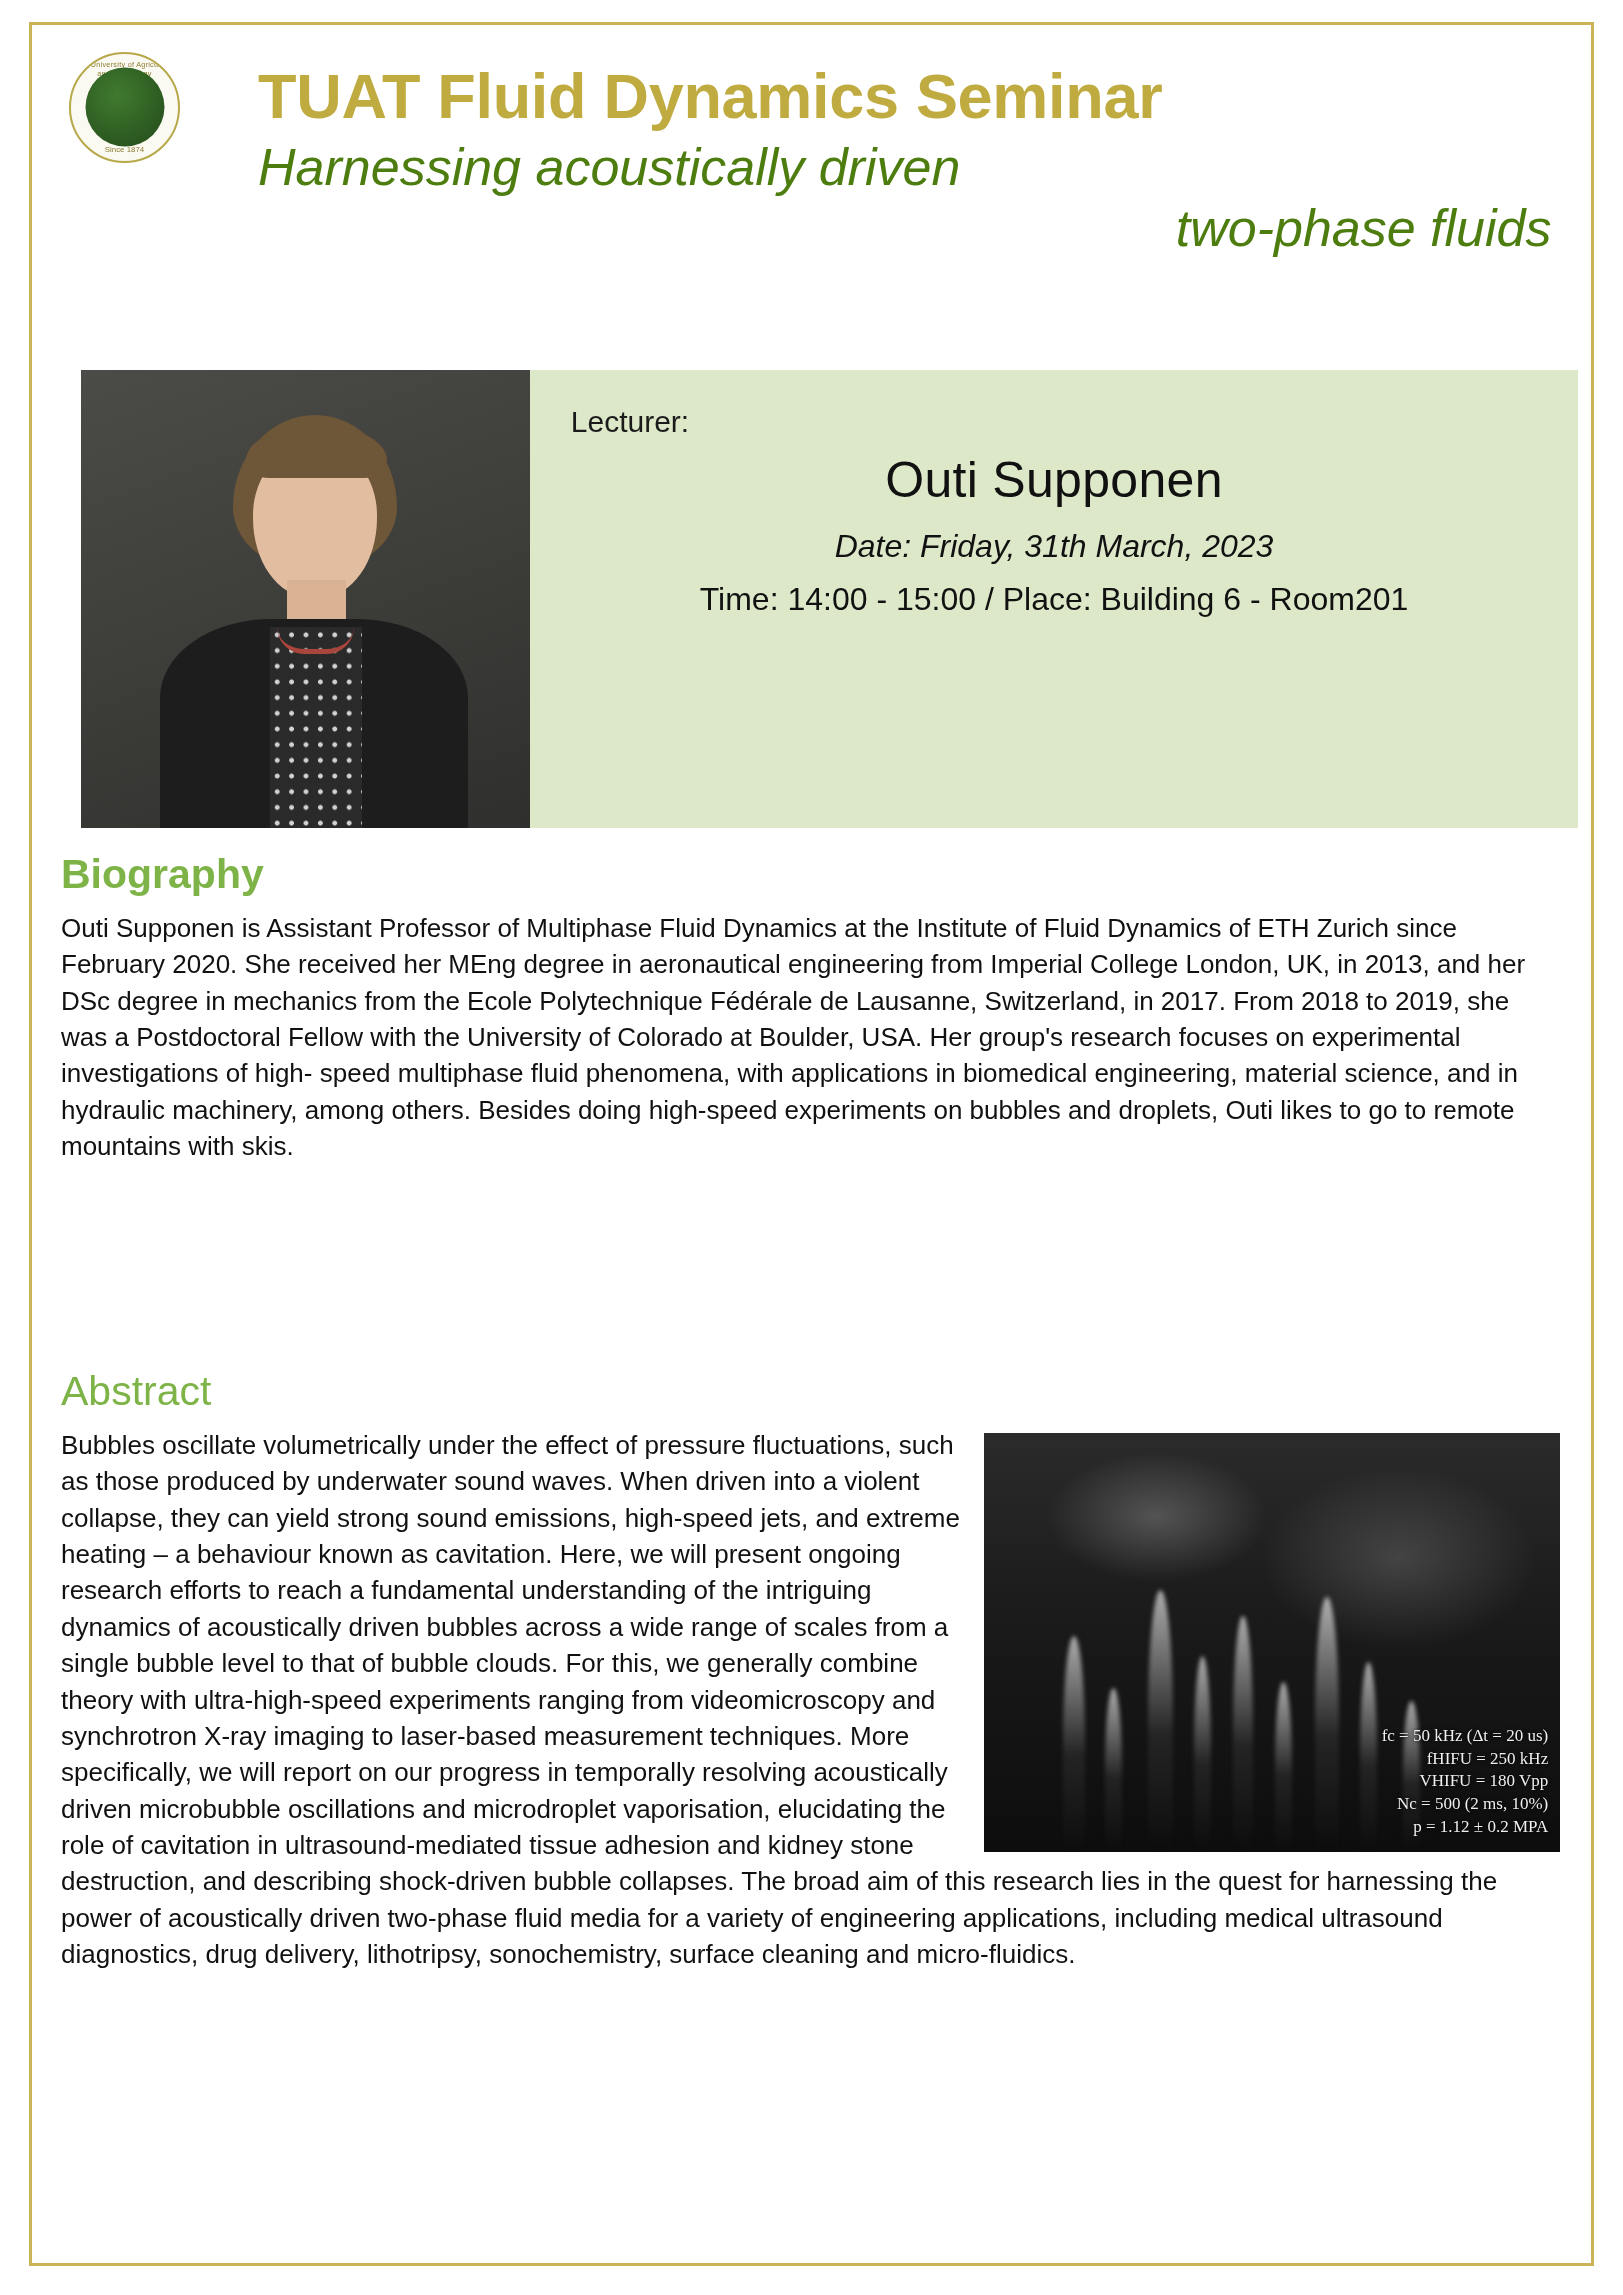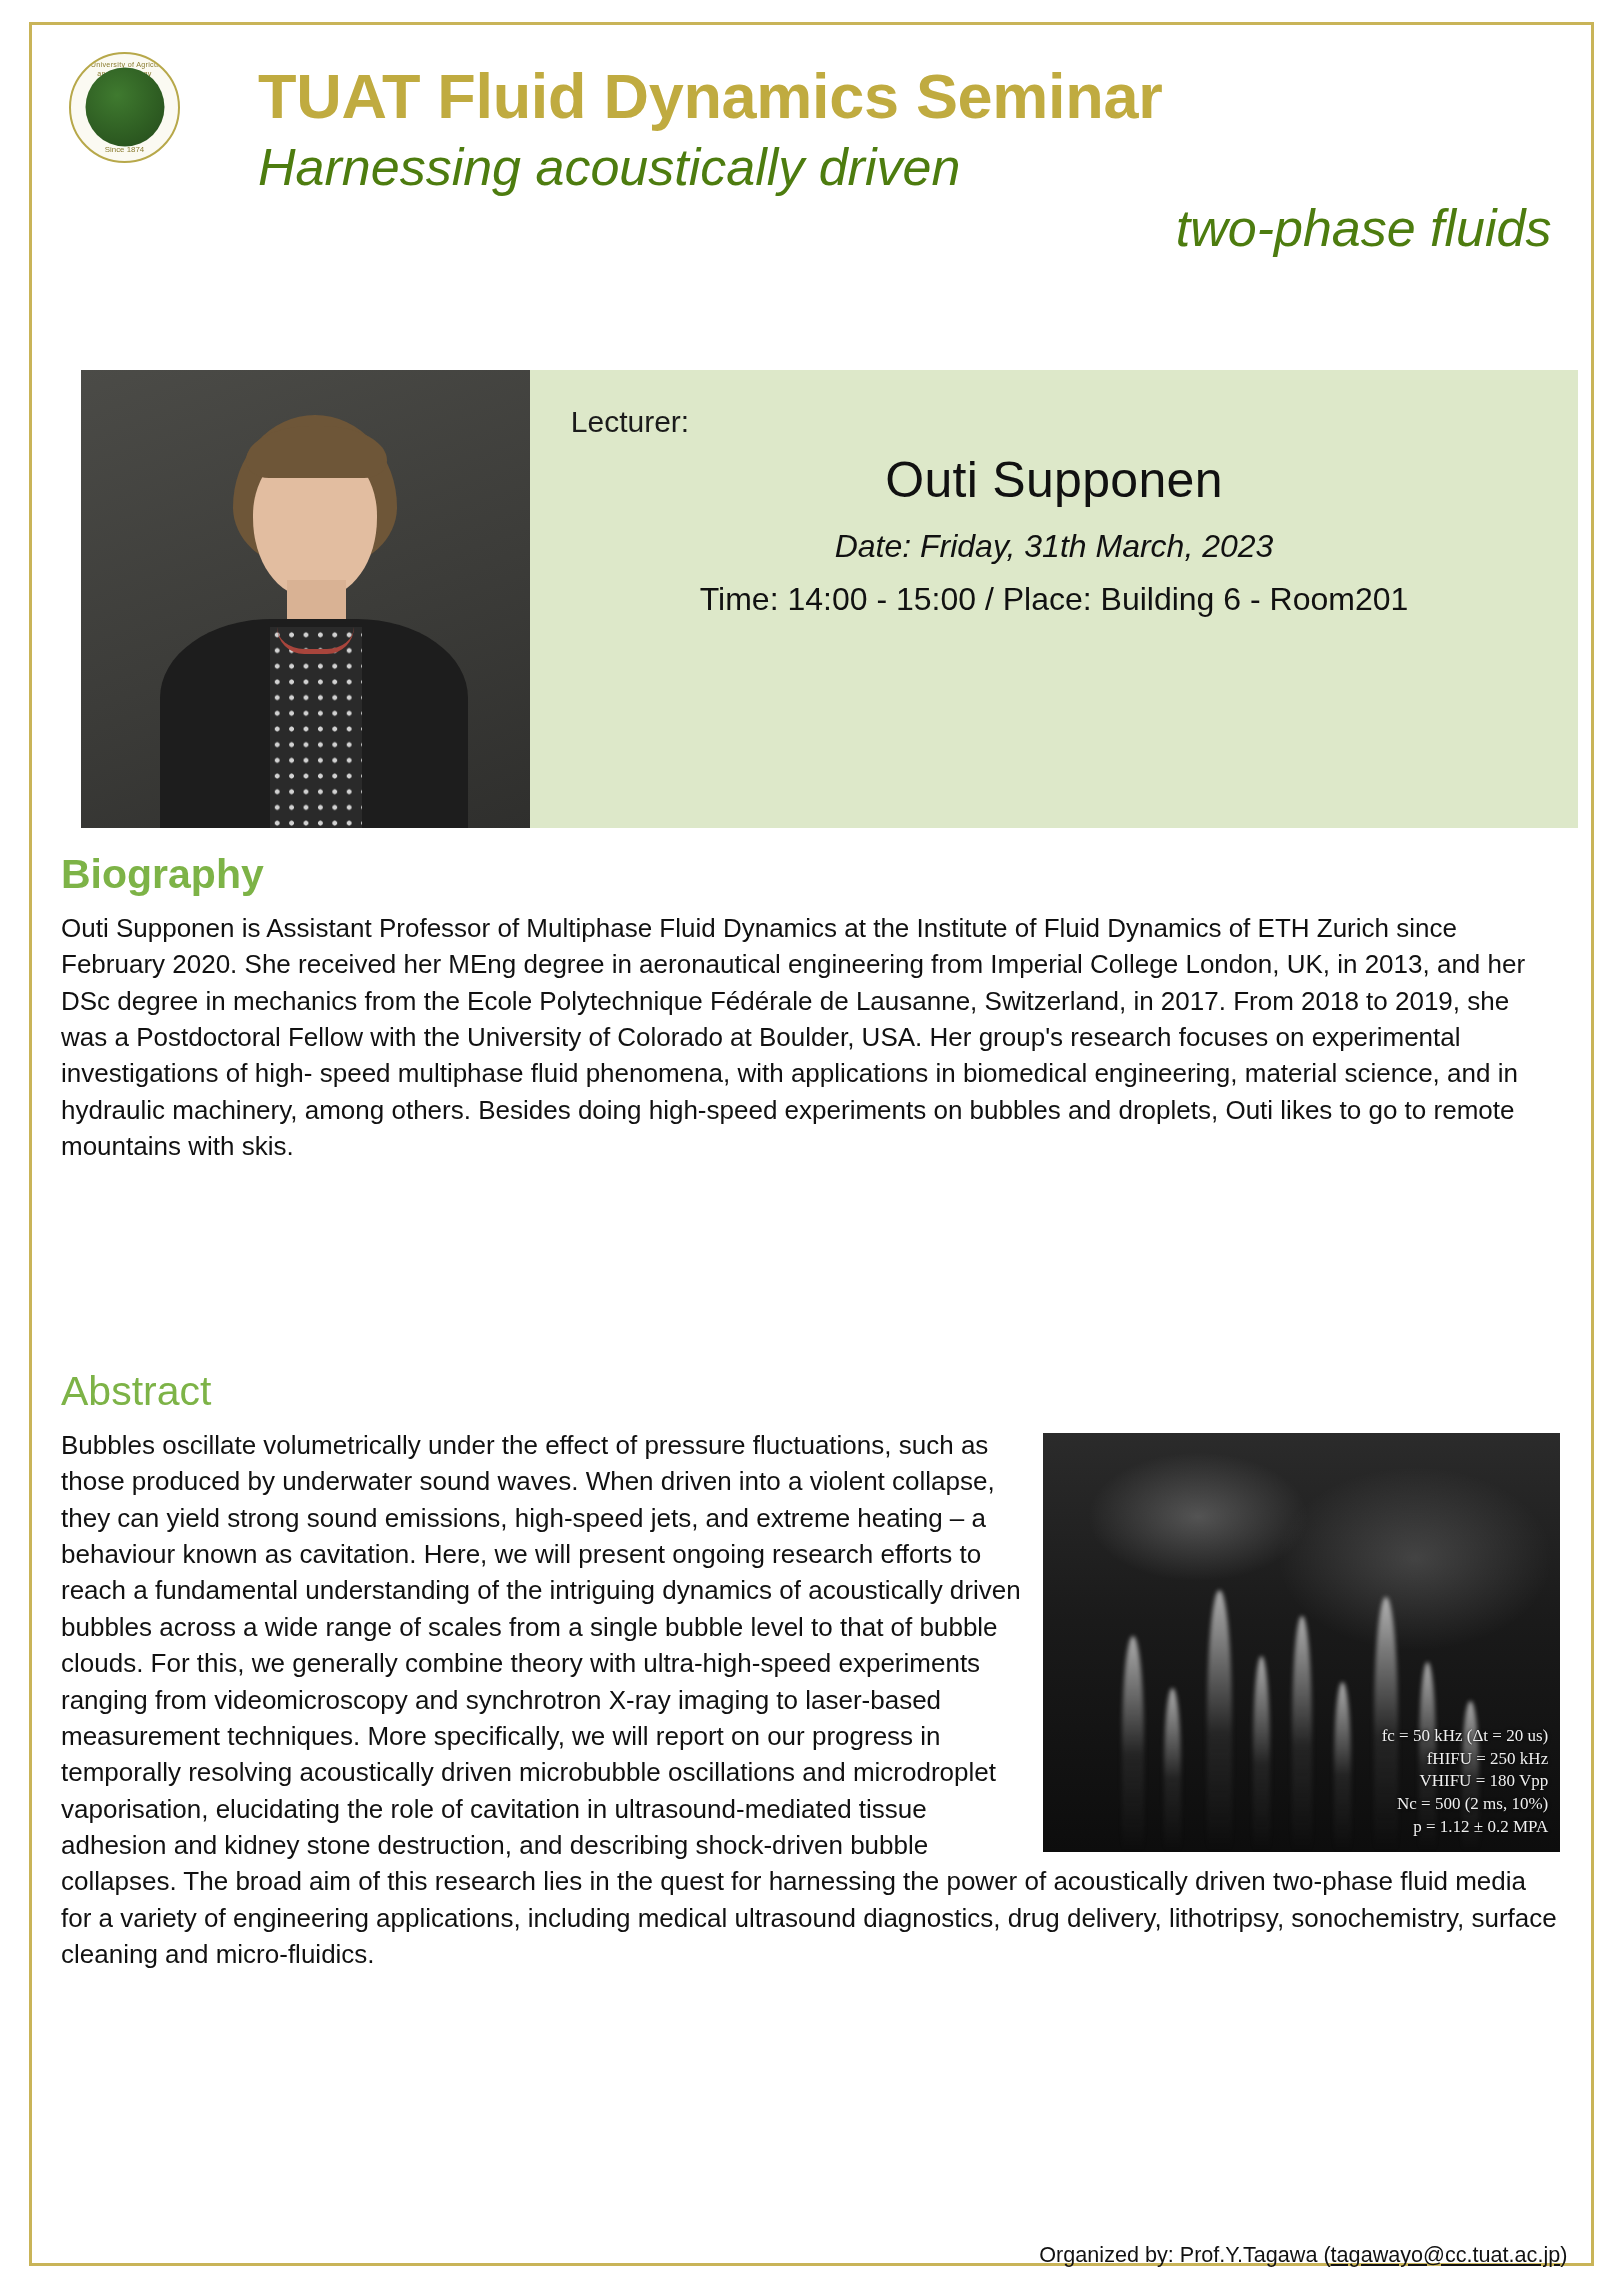--- a/index.html
+++ b/index.html
@@ -257,21 +257,21 @@
   #abstract {
     position: absolute;
     left: 61px;
     top: 1368px;
     width: 1499px;
   }
   #abstract .section-heading { margin: 0 0 11.8px 0; }
   .abstract-wrap { position: relative; }
   .fig {
     float: right;
-    width: 517px;
+    width: 576px;
     height: 419px;
     margin: 6.5px 0 6.5px 22px;
     background: #b91c1c;
     position: relative;
     overflow: hidden;
     shape-outside: margin-box;
   }
   .fig-bg {
     position: absolute;
     left: 0; top: 0; right: 0; bottom: 0;
@@ -380,18 +380,15 @@
           <div>fHIFU = 250 kHz</div>
           <div>VHIFU = 180 Vpp</div>
           <div>Nc = 500 (2 ms, 10%)</div>
           <div>p = 1.12 ± 0.2 MPA</div>
         </div>
       </div>
       <div class="abstract-body">Bubbles oscillate volumetrically under the effect of pressure fluctuations, such as those produced by underwater sound waves. When driven into a violent collapse, they can yield strong sound emissions, high-speed jets, and extreme heating – a behaviour known as cavitation. Here, we will present ongoing research efforts to reach a fundamental understanding of the intriguing dynamics of acoustically driven bubbles across a wide range of scales from a single bubble level to that of bubble clouds. For this, we generally combine theory with ultra-high-speed experiments ranging from videomicroscopy and synchrotron X-ray imaging to laser-based measurement techniques. More specifically, we will report on our progress in temporally resolving acoustically driven microbubble oscillations and microdroplet vaporisation, elucidating the role of cavitation in ultrasound-mediated tissue adhesion and kidney stone destruction, and describing shock-driven bubble collapses. The broad aim of this research lies in the quest for harnessing the power of acoustically driven two-phase fluid media for a variety of engineering applications, including medical ultrasound diagnostics, drug delivery, lithotripsy, sonochemistry, surface cleaning and micro-fluidics.</div>
     </div>
   </div>
 
-  <div class="footer">
-    <span>Organized by: Prof.Y.Tagawa (</span><a href="#">tagawayo@cc.tuat.ac.jp</a><span>)</span>
-  </div>
 
 </div>
 
 
 </body></html>

